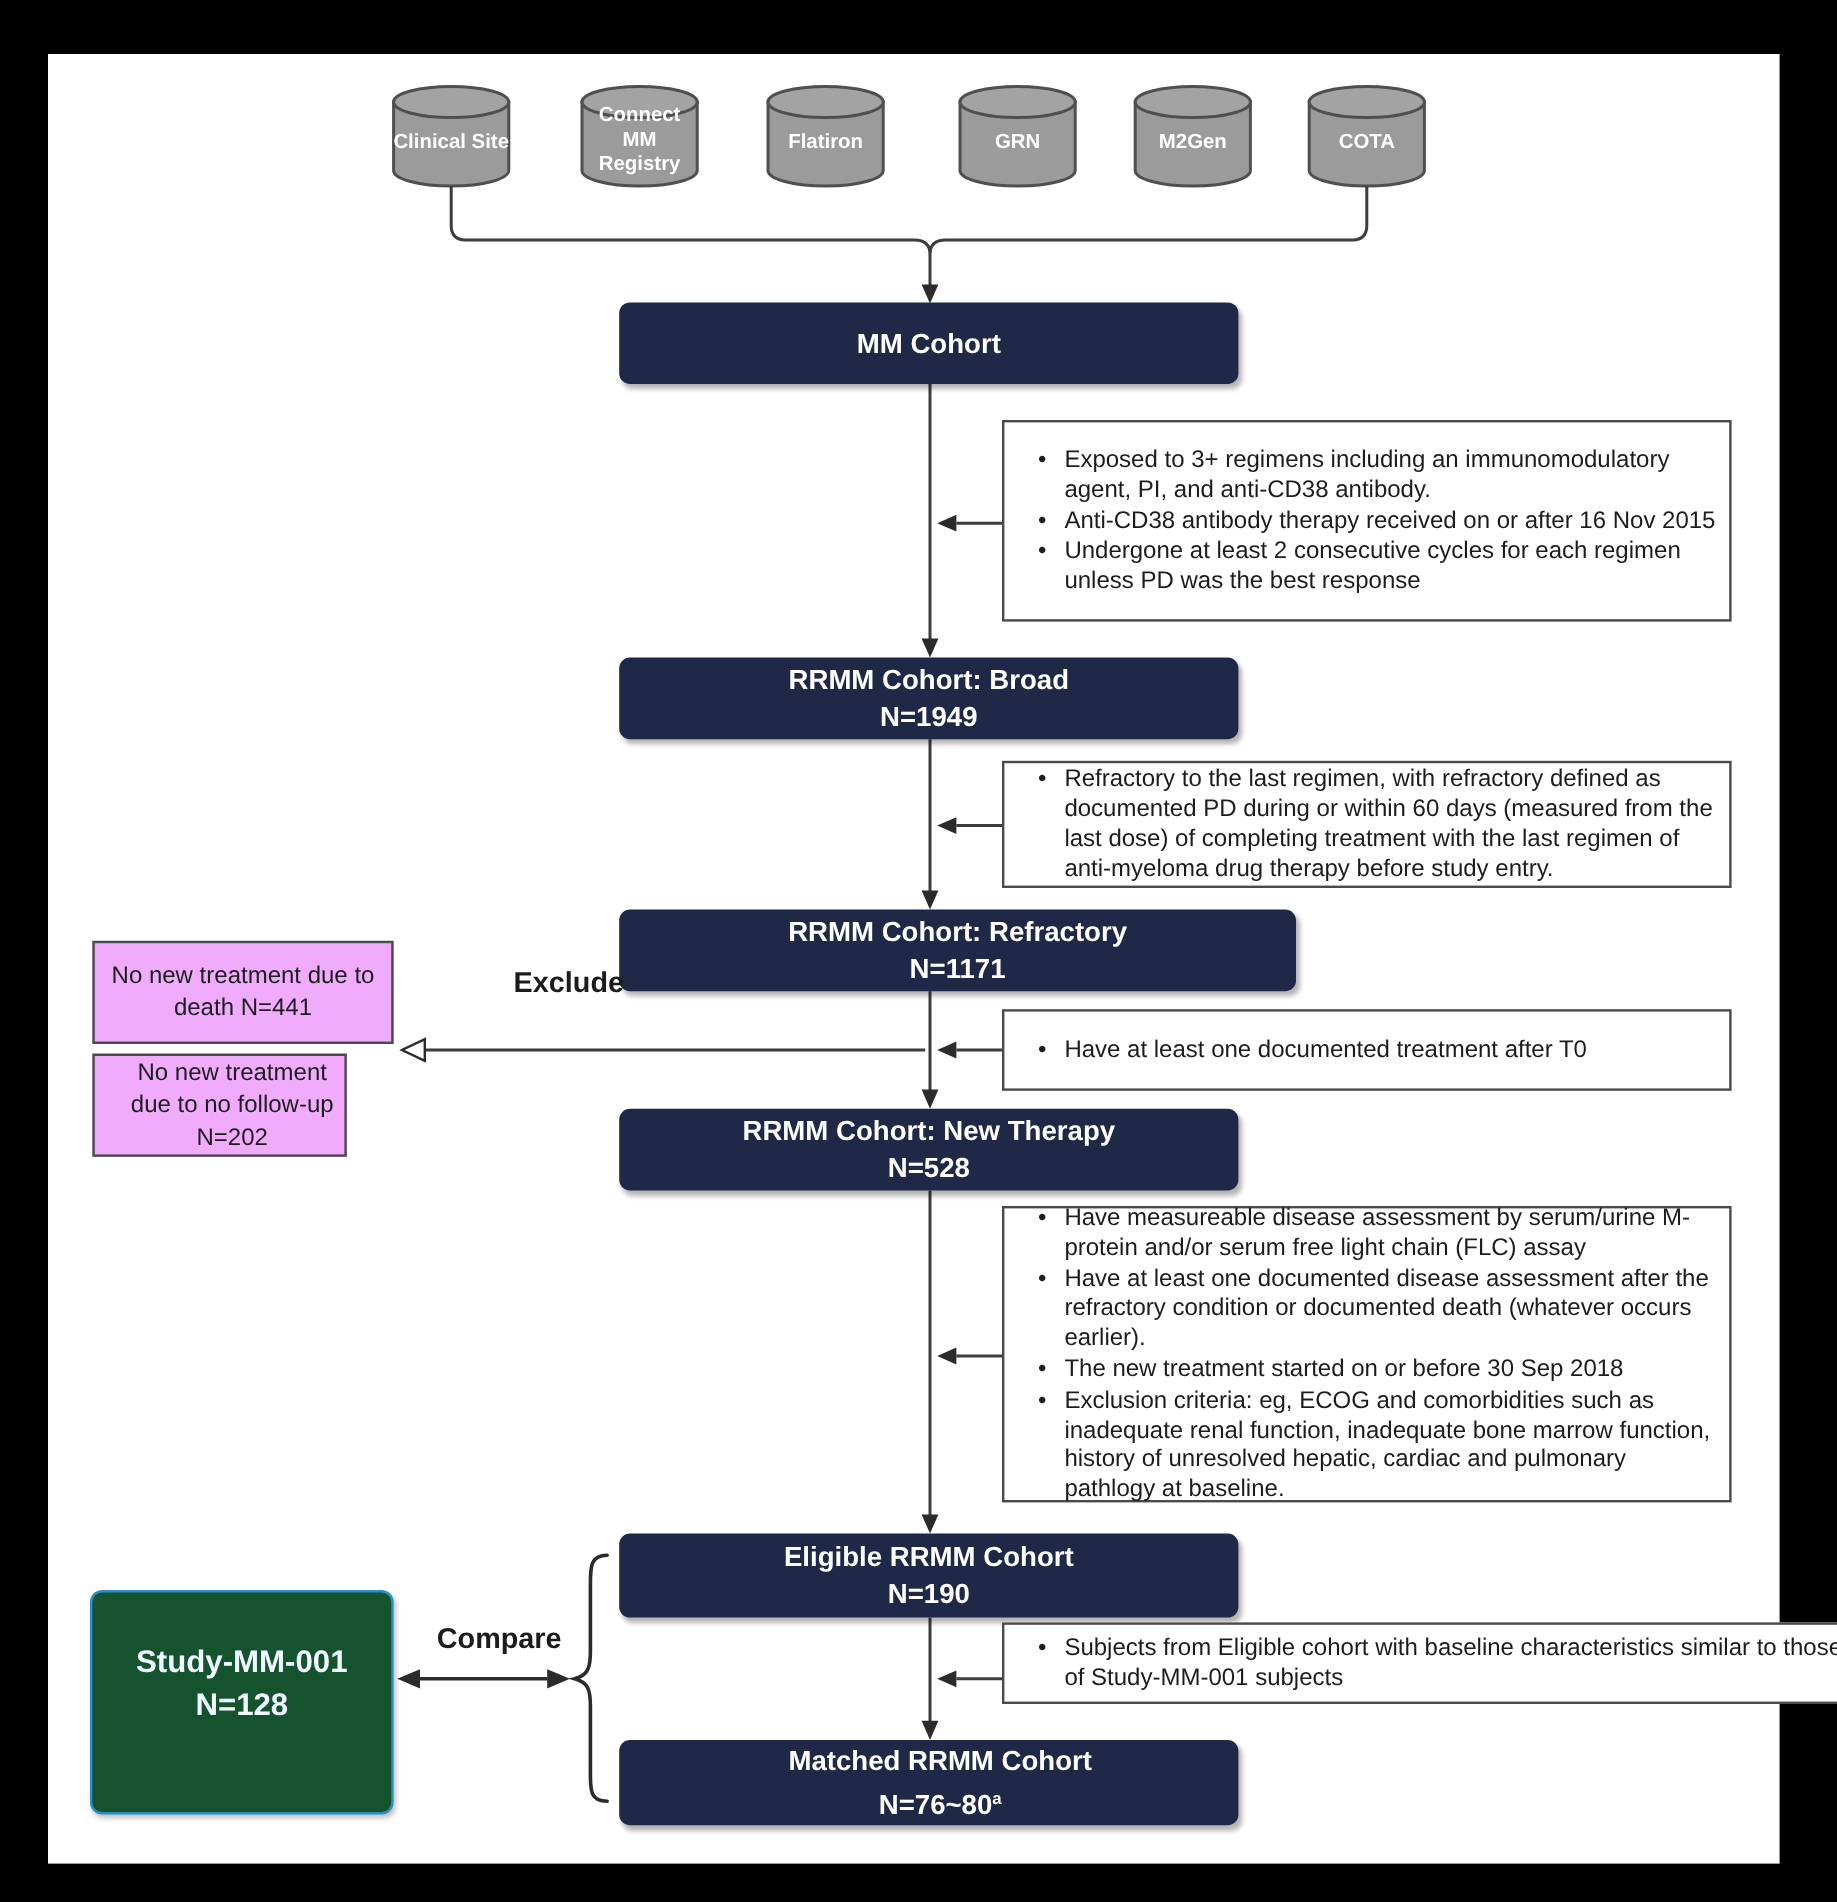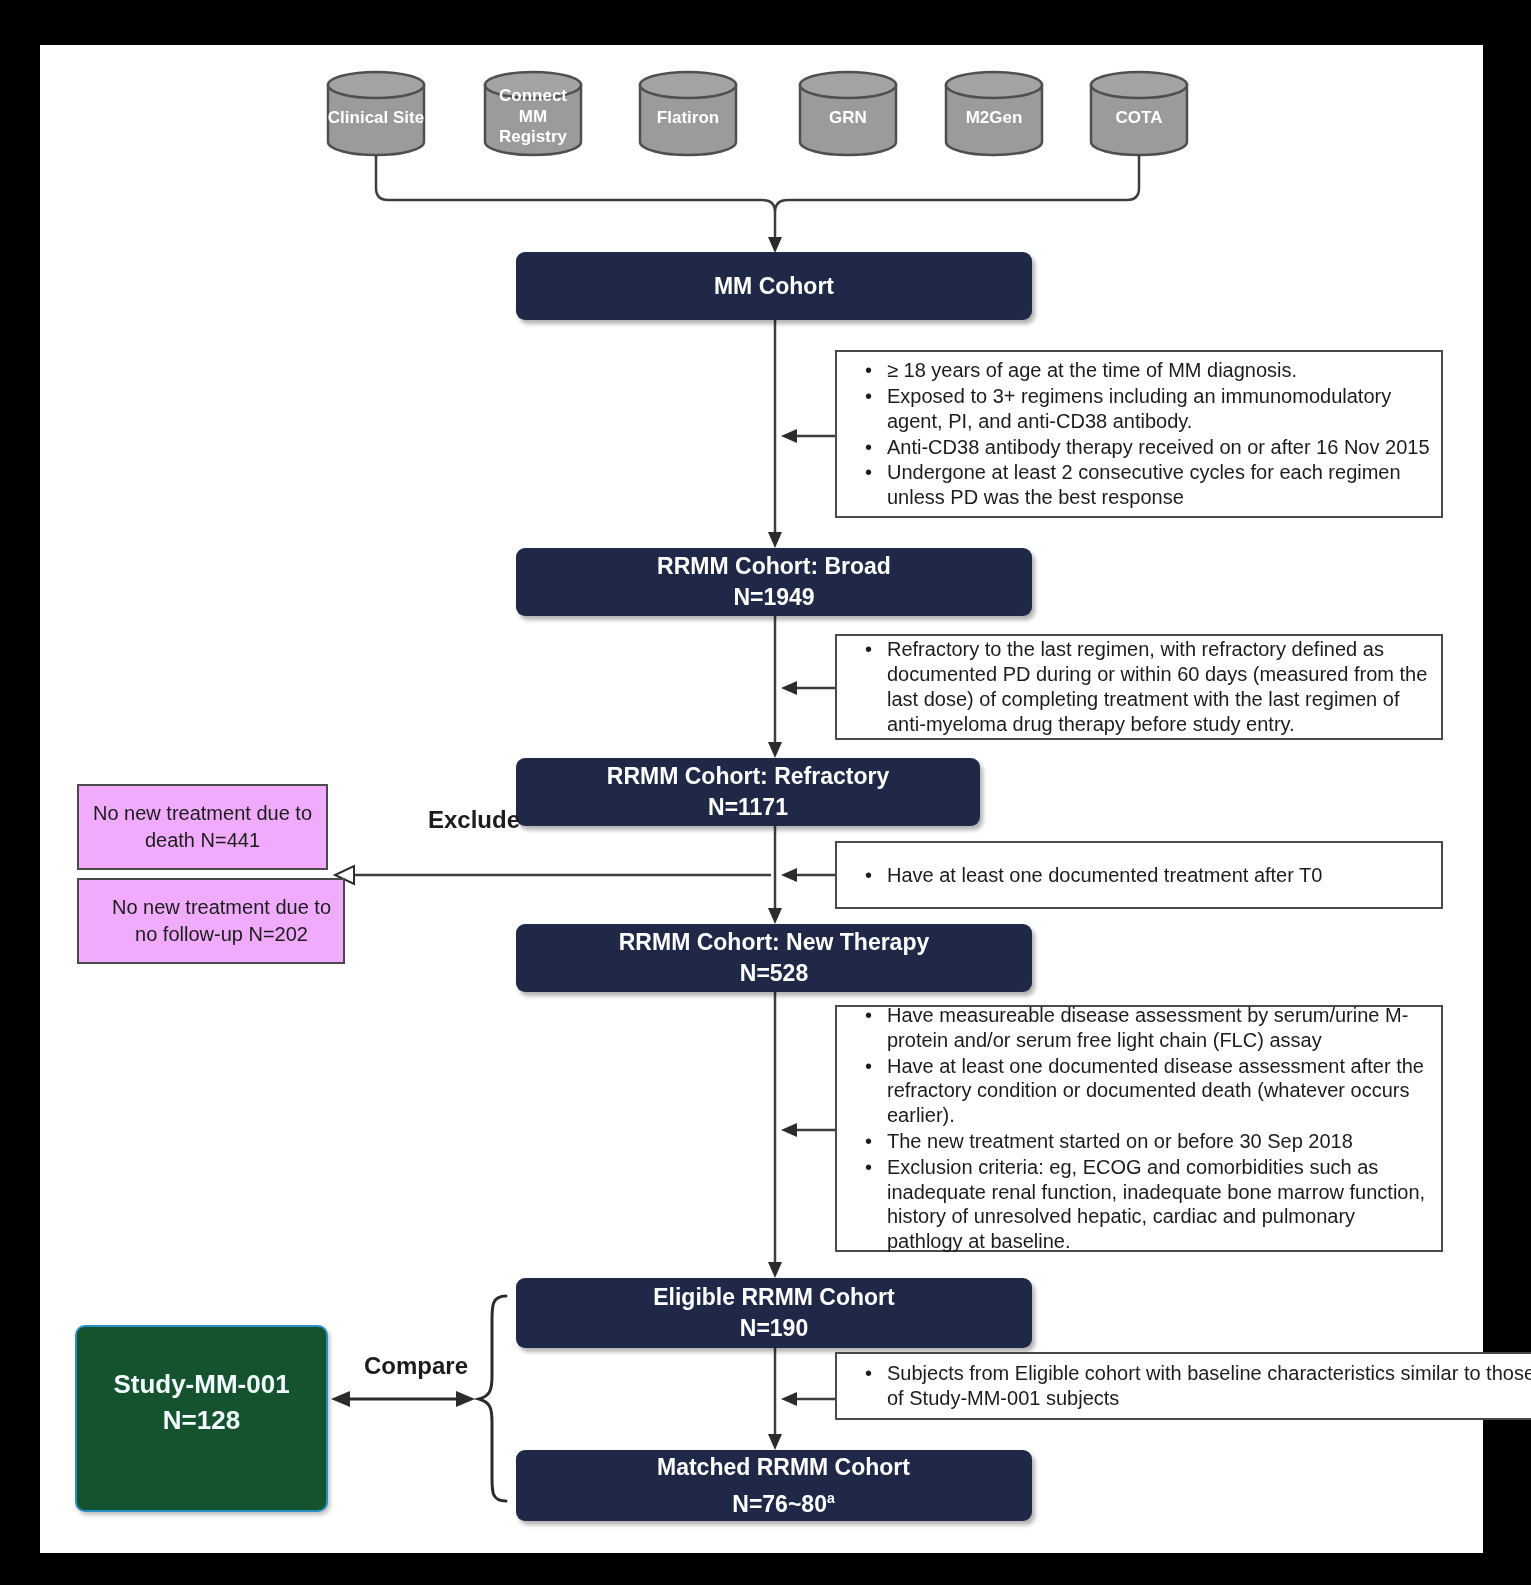--- a/index.html
+++ b/index.html
@@ -128,21 +128,21 @@
 
   <div class="abs navy-box" style="left:516px;top:252px;width:516px;height:68px;">
     <div>MM Cohort</div>
   </div>
 
   <div class="abs navy-box" style="left:516px;top:548px;width:516px;height:68px;">
     <div>RRMM Cohort: Broad</div>
     <div>N=1949</div>
   </div>
 
-  <div class="abs navy-box" style="left:516px;top:758px;width:464px;height:68px;">
+  <div class="abs navy-box" style="left:516px;top:758px;width:564px;height:68px;">
     <div>RRMM Cohort: Refractory</div>
     <div>N=1171</div>
   </div>
 
   <div class="abs navy-box" style="left:516px;top:924px;width:516px;height:68px;">
     <div>RRMM Cohort: New Therapy</div>
     <div>N=528</div>
   </div>
 
   <div class="abs navy-box" style="left:516px;top:1278px;width:516px;height:70px;">
@@ -150,21 +150,20 @@
     <div>N=190</div>
   </div>
 
   <div class="abs navy-box" style="left:516px;top:1450px;width:516px;height:71px;padding-left:19px;">
     <div>Matched RRMM Cohort</div>
     <div><span>N=76~80</span><sup>a</sup></div>
   </div>
 
   <div class="abs crit" style="left:835px;top:350px;width:608px;height:168px;">
     <ul>
-      <li>≥ 18 years of age at the time of MM diagnosis.</li>
       <li>Exposed to 3+ regimens including an immunomodulatory agent, PI, and anti-CD38 antibody.</li>
       <li>Anti-CD38 antibody therapy received on or after 16 Nov 2015</li>
       <li>Undergone at least 2 consecutive cycles for each regimen unless PD was the best response</li>
     </ul>
   </div>
 
   <div class="abs crit" style="left:835px;top:634px;width:608px;height:106px;">
     <ul>
       <li>Refractory to the last regimen, with refractory defined as documented PD during or within 60 days (measured from the last dose) of completing treatment with the last regimen of anti-myeloma drug therapy before study entry.</li>
     </ul>
@@ -185,21 +184,21 @@
     </ul>
   </div>
 
   <div class="abs crit" style="left:835px;top:1352px;width:724px;height:68px;">
     <ul>
       <li>Subjects from Eligible cohort with baseline characteristics similar to those of Study-MM-001 subjects</li>
     </ul>
   </div>
 
   <div class="abs side-box" style="left:77px;top:784px;width:251px;height:86px;">No new treatment due to death N=441</div>
-  <div class="abs side-box" style="left:77px;top:878px;width:268px;height:86px;padding-left:29px;">No new treatment due to no follow-up N=202</div>
+  <div class="abs side-box" style="left:77px;top:878px;width:212px;height:86px;padding-left:29px;">No new treatment due to no follow-up N=202</div>
 
   <div class="abs flow-label" style="left:385px;top:806px;width:135px;">Exclude</div>
   <div class="abs flow-label" style="left:338px;top:1352px;width:130px;">Compare</div>
 
   <div class="abs blue-box" style="left:75px;top:1325px;width:253px;height:187px;">
     <div>Study-MM-001</div>
     <div>N=128</div>
   </div>
 </div>
 

